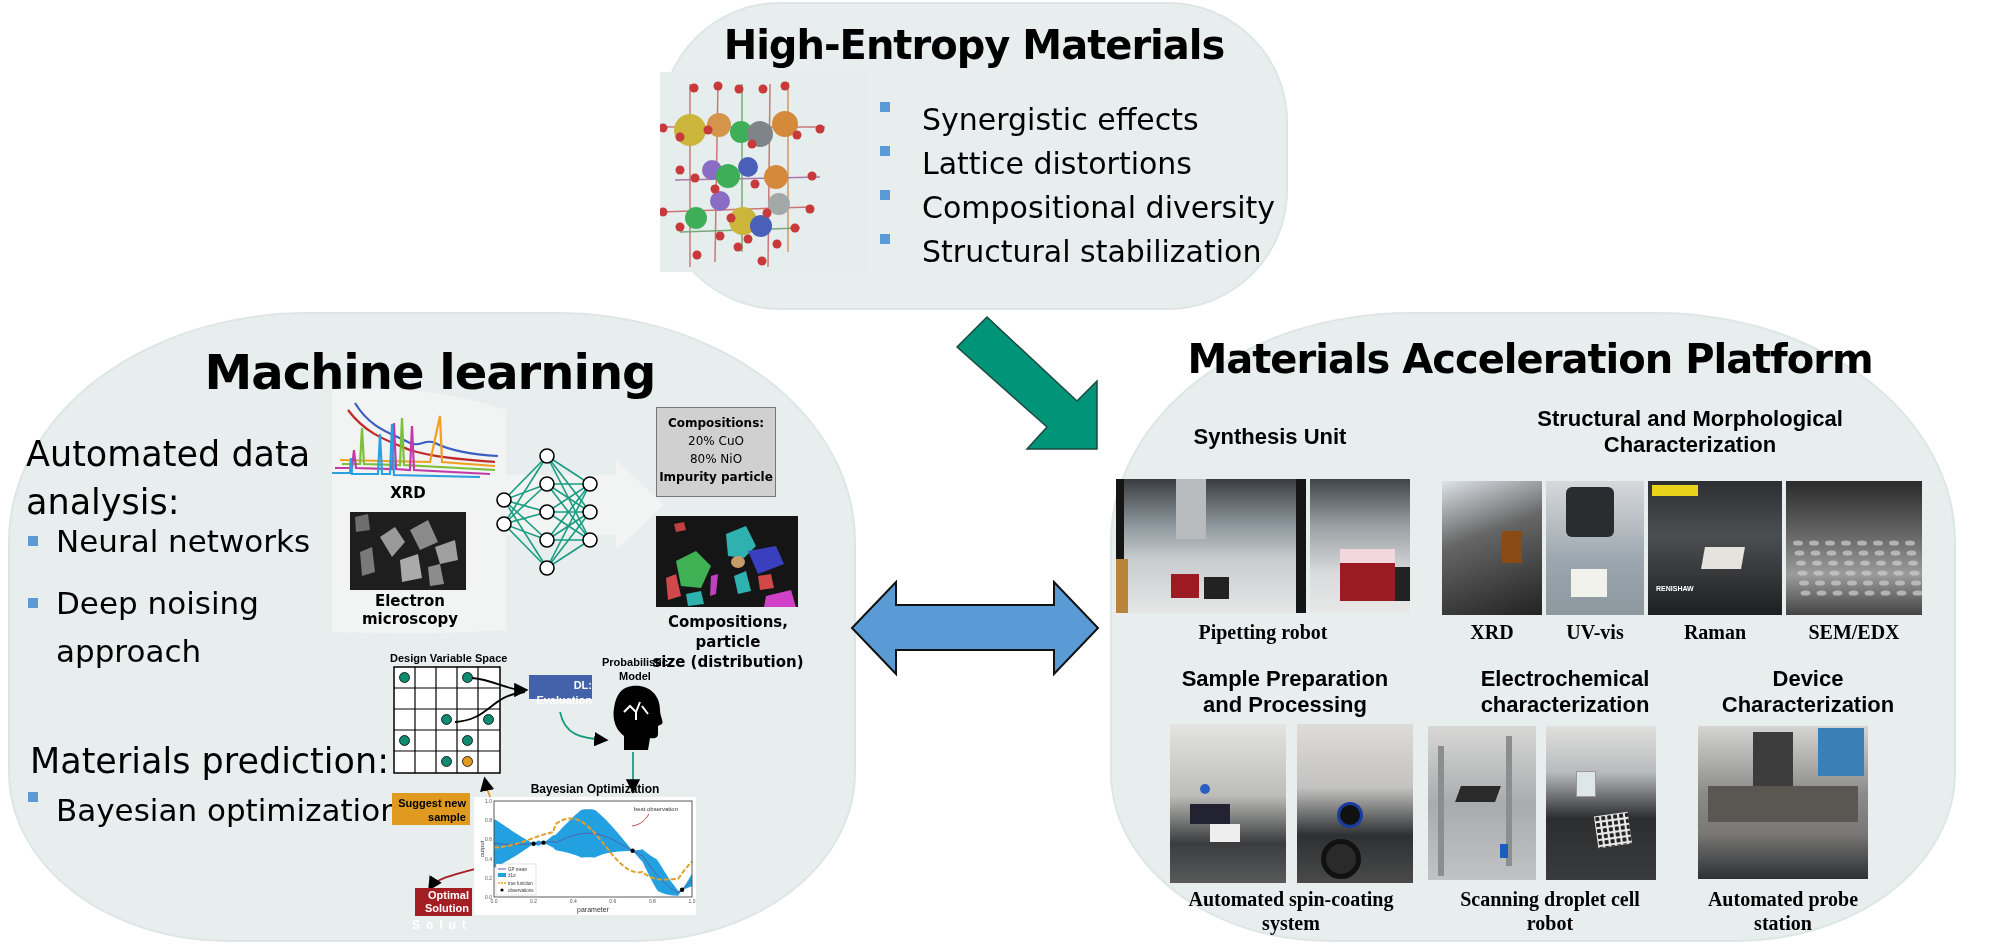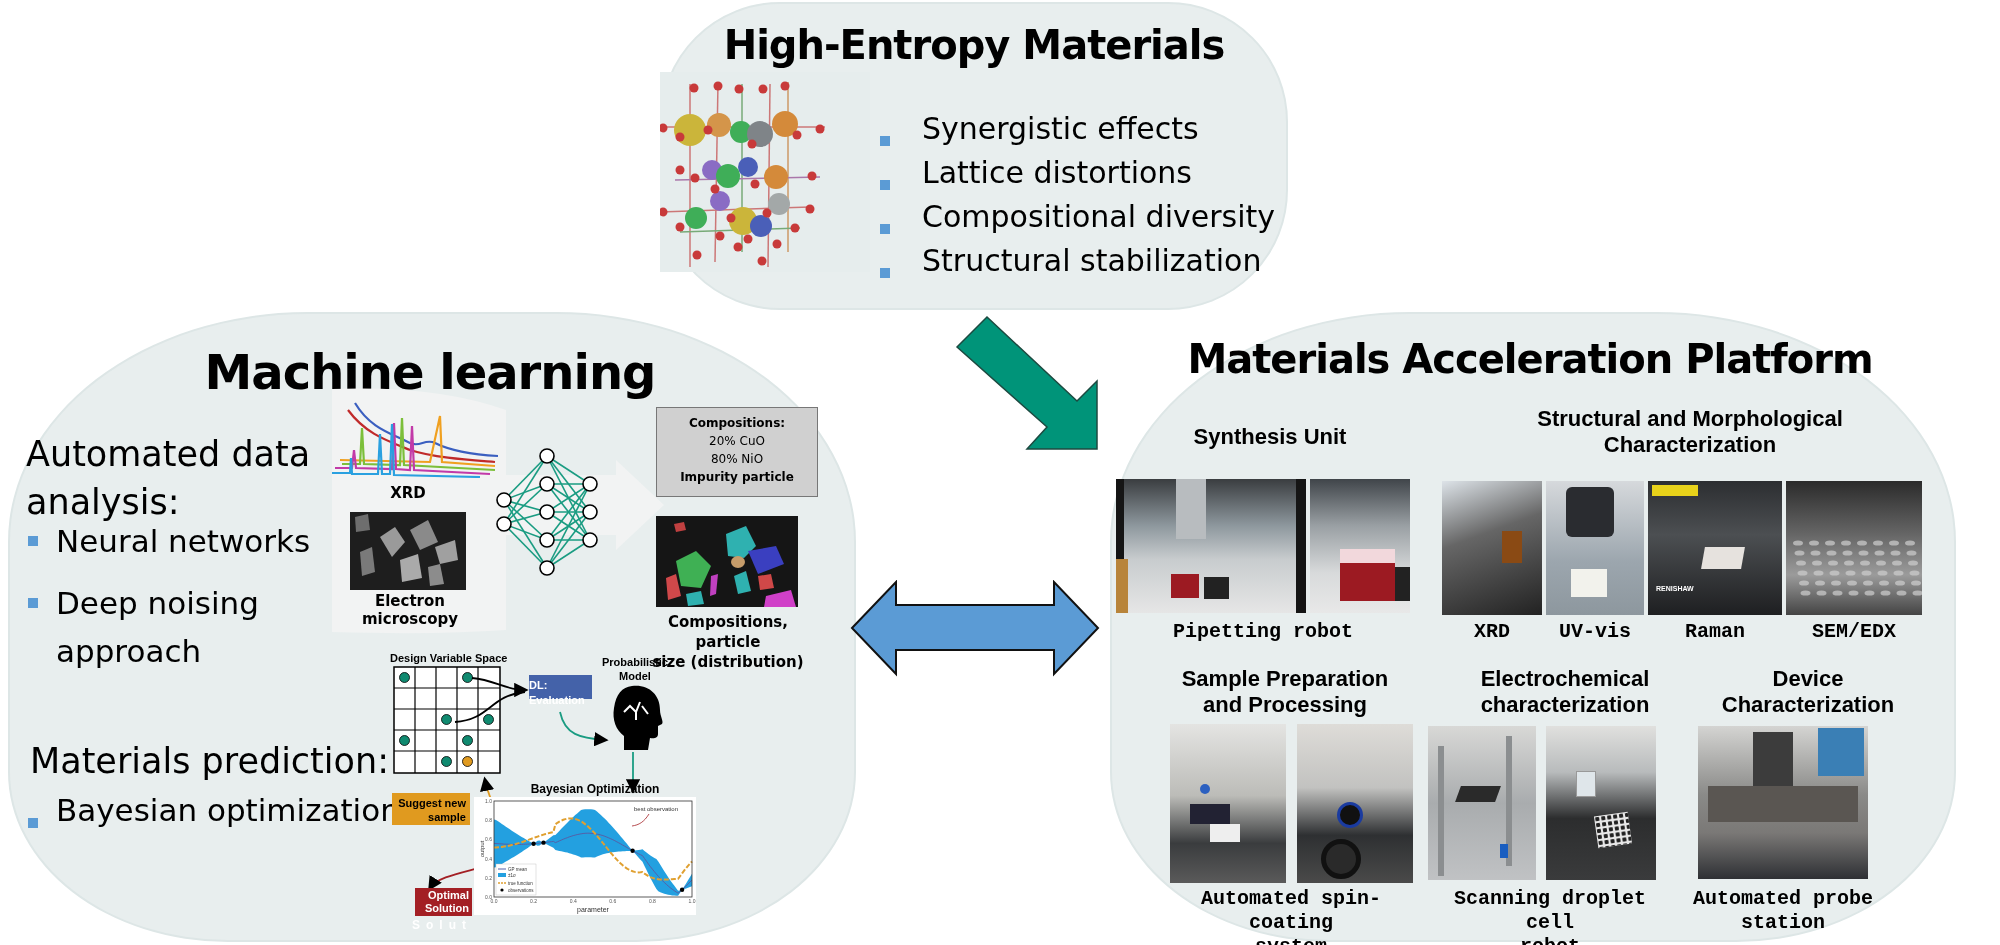--- a/index.html
+++ b/index.html
@@ -10,45 +10,45 @@
   #hem-panel { left: 660px; top: 2px; width: 628px; height: 308px; border-radius: 120px; }
   #ml-panel { left: 8px; top: 312px; width: 848px; height: 630px; border-radius: 300px 300px 220px 220px / 230px 230px 170px 170px; }
   #map-panel { left: 1110px; top: 312px; width: 846px; height: 630px; border-radius: 300px 300px 220px 220px / 230px 230px 170px 170px; }
 
   .title-sans { font-family: "DejaVu Sans", sans-serif; font-weight: bold; letter-spacing: -1px; position: absolute; text-align: center; white-space: nowrap; }
   #hem-title { left: 660px; width: 628px; top: 22px; font-size: 40px; }
   #ml-title { left: 180px; width: 500px; top: 344px; font-size: 48px; }
   #map-title { left: 1150px; width: 760px; top: 336px; font-size: 40px; }
 
   .bullets { position: absolute; list-style: none; font-family: "DejaVu Sans", sans-serif; }
-  .bullets li { position: relative; display: flex; align-items: flex-end; }
+  .bullets li { position: relative; display: flex; align-items: flex-start; }
   .bsq { display: inline-block; width: 10px; height: 10px; background: #5b9bd5; flex: none; }
 
   #hem-bullets { left: 880px; top: 102px; font-size: 30px; }
   #hem-bullets li { height: 44px; }
   #hem-bullets li .bsq { margin-right: 32px; }
 
   .ml-text { position: absolute; font-family: "DejaVu Sans", sans-serif; font-size: 35px; line-height: 48px; }
   #ml-auto { left: 26px; top: 430px; width: 300px; }
   #ml-pred { left: 30px; top: 737px; }
   #ml-bul1 { left: 24px; top: 520px; font-size: 31px; }
   #ml-bul1 li { height: 62px; align-items: flex-start; }
   #ml-bul1 li .bsq { margin: 16px 18px 0 4px; }
   #ml-bul1 li span.t { line-height: 42px; }
   #ml-bul2 { left: 24px; top: 792px; font-size: 31px; }
   #ml-bul2 li .bsq { margin-right: 18px; margin-left: 4px; }
 
   .cap { position: absolute; font-weight: bold; font-size: 15px; text-align: center; font-family: "DejaVu Sans", sans-serif; }
   .cap-lg { position: absolute; font-weight: bold; font-size: 22px; text-align: center; line-height: 26px; font-family: "Liberation Sans", sans-serif; }
-  .cap-md { position: absolute; font-weight: bold; font-size: 20px; text-align: center; line-height: 24px; font-family: Liberation Mono, monospace; }
+  .cap-md { position: absolute; font-weight: bold; font-size: 20px; text-align: center; line-height: 24px; font-family: Liberation Serif, serif; }
 
   .photo { position: absolute; overflow: hidden; }
-  .comp-box { position: absolute; left: 656px; top: 407px; width: 162px; height: 90px; background: #d0d0d0; border: 1px solid #777; font-family: "DejaVu Sans", sans-serif; font-size: 12px; text-align: center; padding-top: 6px; line-height: 18px; }
+  .comp-box { position: absolute; left: 656px; top: 407px; width: 120px; height: 90px; background: #d0d0d0; border: 1px solid #777; font-family: "DejaVu Sans", sans-serif; font-size: 12px; text-align: center; padding-top: 6px; line-height: 18px; }
   .comp-box .b { font-weight: bold; }
-  .dl-box { position: absolute; left: 529px; top: 675px; width: 63px; height: 24px; background: #4462a9; color: #fff; font-size: 11px; font-weight: bold; text-align: left; line-height: 15px; padding-top: 3px; }
+  .dl-box { position: absolute; left: 529px; top: 675px; width: 63px; height: 24px; background: #4462a9; color: #fff; font-size: 11px; font-weight: bold; text-align: right; line-height: 15px; padding-top: 3px; }
   .sugg-box { position: absolute; left: 392px; top: 793px; width: 78px; height: 32px; background: #e09a1f; font-size: 11px; font-weight: bold; text-align: right; line-height: 14px; padding: 3px 4px 0 0; }
   .opt-box { position: absolute; left: 408px; top: 888px; width: 57px; height: 28px; background: #a31f24; color: #fff; font-size: 11px; font-weight: bold; text-align: right; line-height: 13px; padding: 1px 3px 0 0; margin-left: 7px; }
   .opt-ghost { position: absolute; left: 412px; top: 918px; color: #fff; font-size: 12px; letter-spacing: 6px; font-weight: bold; }
   .small-lbl { position: absolute; font-size: 11px; font-weight: bold; text-align: center; white-space: nowrap; }
 </style>
 </head>
 <body>
 
 <div class="panel" id="hem-panel"></div>
 <div class="panel" id="ml-panel"></div>

